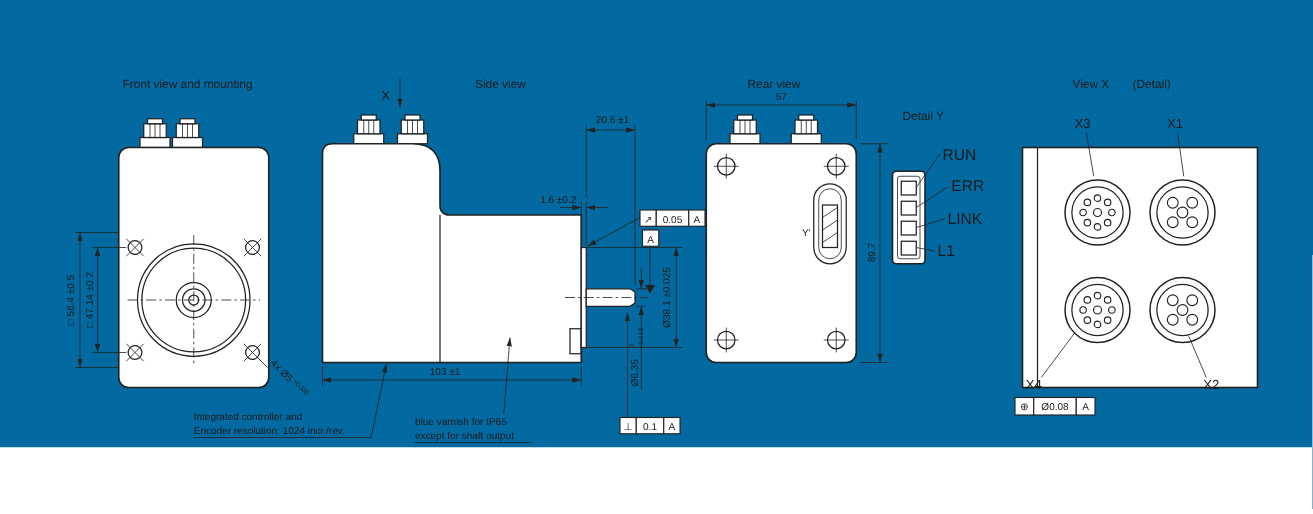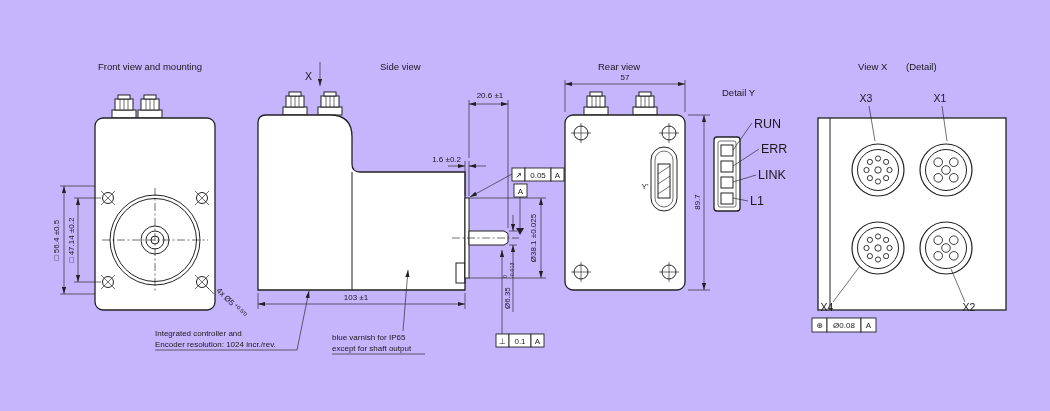--- a/index.html
+++ b/index.html
@@ -1,16 +1,16 @@
 <!DOCTYPE html>
 <html><head>
 <meta charset="utf-8">
 <style>
   html,body{margin:0;padding:0;background:#fff;}
-  #stage{position:relative;width:1050px;height:411px;background:#c4b5fd;overflow:hidden;}
+  #stage{position:relative;width:1050px;height:358px;background:#0369a1;overflow:hidden;}
   svg{display:block;}
   .ol{fill:#fff;stroke:#222;stroke-width:1.3;}
   .ln{fill:none;stroke:#222;stroke-width:1;}
   .lnw{fill:#fff;stroke:#222;stroke-width:1;}
   .thin{fill:none;stroke:#222;stroke-width:0.65;}
   .cl{fill:none;stroke:#222;stroke-width:0.65;stroke-dasharray:8 2.5 2 2.5;}
   .dim{fill:none;stroke:#222;stroke-width:0.65;}
   .fcf{fill:#fff;stroke:#222;stroke-width:0.9;}
   text{fill:#1a1a1a;font-family:"Liberation Sans","DejaVu Sans",sans-serif;}
   .title{font-size:9.5px;}

